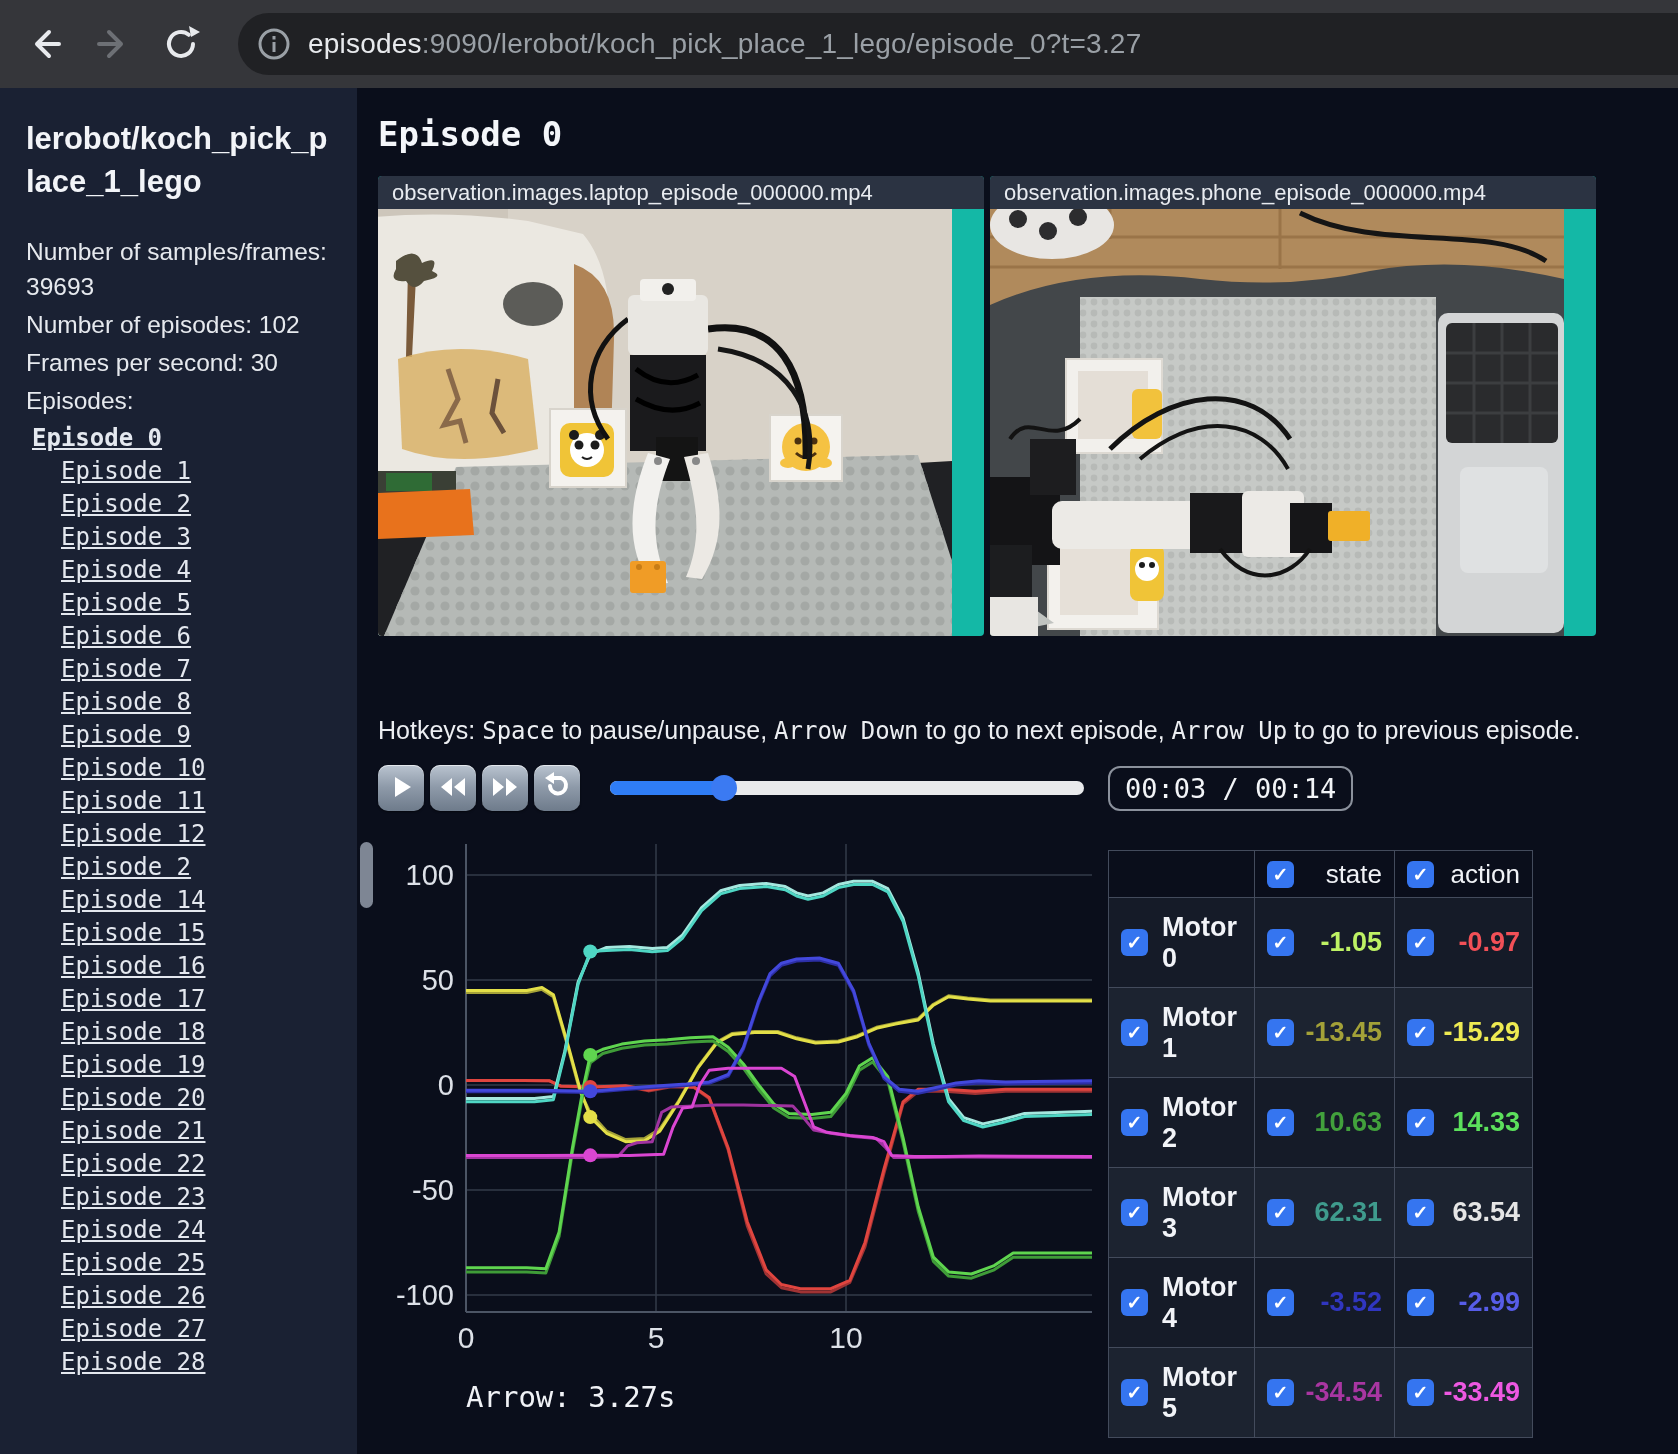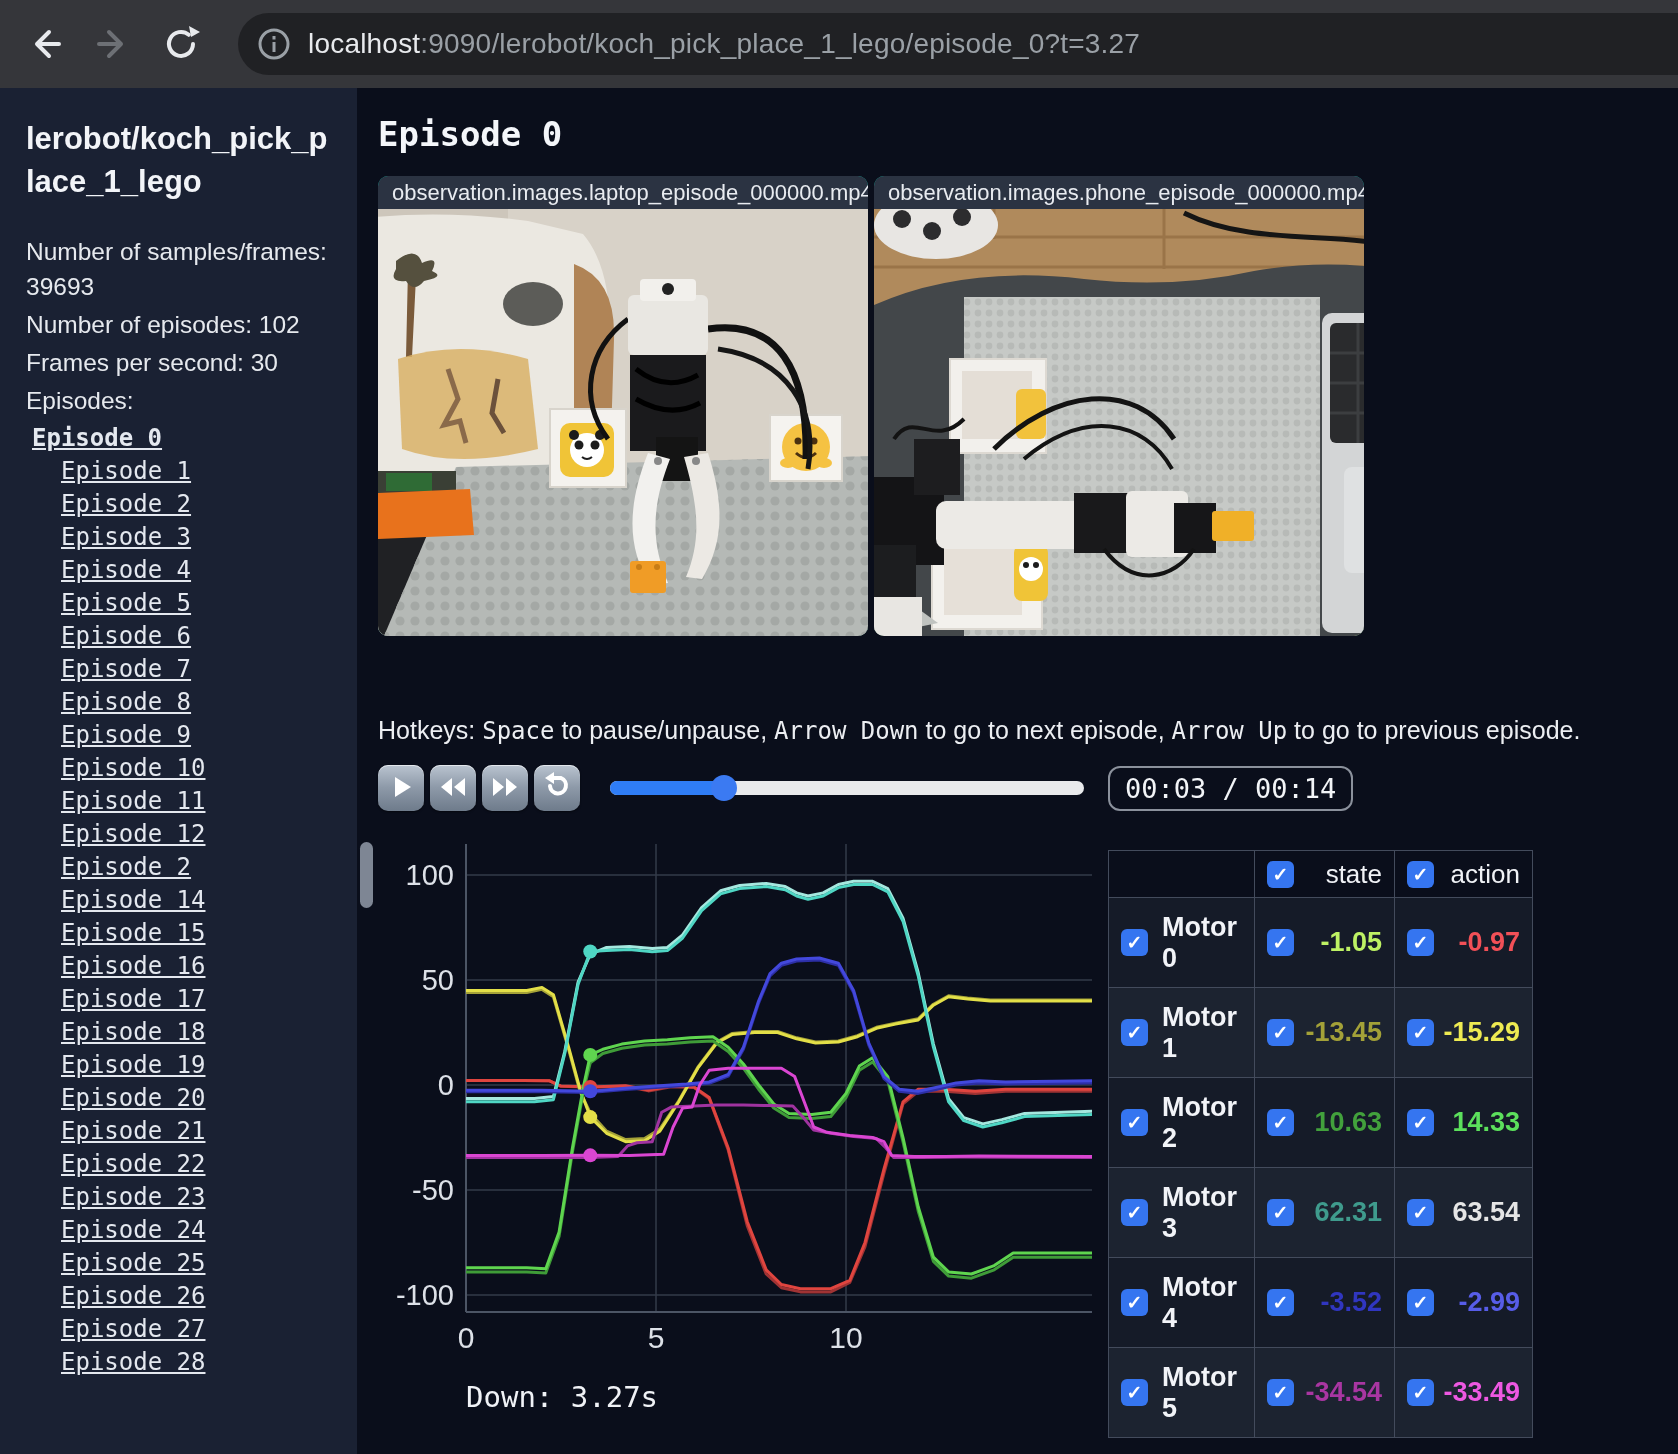--- a/index.html
+++ b/index.html
@@ -28,21 +28,21 @@
         color:#e4e8ef; text-decoration:underline;margin-left:23px; }
   .ep.active { font-weight:bold; margin-left:-6px; }
 
   .scroll-thumb { position:absolute; left:360px; top:754px; width:13px; height:66px; border-radius:7px; background:#7e8694; }
 
   .main { flex:1; padding:26px 0 0 21px; overflow:hidden; }
   .page-title { font-family:"DejaVu Sans Mono", monospace; font-weight:bold; font-size:34px; color:#f4f6fa; }
 
   
   .videos { display:flex; gap:6px; margin-top:22px; }
-  .vid-panel { width:490px; border-radius:10px; overflow:hidden; background:#14b8a6; }
+  .vid-panel { width:606px; border-radius:4px; overflow:hidden; background:#14b8a6; }
   .vid-head { height:33px; background:#2b3342; display:flex; align-items:center; padding-left:14px; }
   .vid-label { font-size:22px; color:#e8ebf0; white-space:nowrap; overflow:hidden; }
   .vid-body { width:574px; height:427px; display:block; }
 
   
   .hotkeys { margin-top:80px; font-size:25px; color:#eceef2; }
   .hk-mono { font-family:"DejaVu Sans Mono", monospace; font-size:24px; }
 
   
   .controls { margin-top:17px; display:flex; align-items:center; height:52px; }
@@ -100,21 +100,21 @@
       </svg>
   </div>
   <div class="url-pill">
     <span class="info-circ">
       <svg width="38" height="38" viewBox="0 0 38 38">
           <circle cx="19" cy="19" r="14" fill="none" stroke="#9aa0a6" stroke-width="3"></circle>
           <rect x="17.5" y="17" width="3" height="10" fill="#9aa0a6"></rect>
           <rect x="17.5" y="11" width="3" height="3.5" fill="#9aa0a6"></rect>
         </svg>
     </span>
-    <span class="url-text"><span class="url-host">localhost</span><span class="url-rest">:9090/lerobot/koch_pick_place_1_lego/episode_0?t=3.27</span></span>
+    <span class="url-text"><span class="url-host">episodes</span><span class="url-rest">:9090/lerobot/koch_pick_place_1_lego/episode_0?t=3.27</span></span>
   </div>
 </div>
 
 <div class="page">
 
   <div class="sidebar">
     <div class="ds-title">lerobot/koch_pick_place_1_lego</div>
     <div class="stats">
       <div>Number of samples/frames: 39693</div>
       <div>Number of episodes: 102</div>
@@ -380,21 +380,21 @@
             <polyline points="88.0,248.3 164.0,248.3 212.3,249.3 247.6,246.2 278.0,244.1 308.4,242.0 331.2,239.9 350.2,232.5 365.4,205.2 380.6,159.0 392.0,131.7 403.4,121.2 418.6,117.0 441.4,116.0 460.4,121.2 475.6,148.5 490.8,201.0 506.0,234.6 521.2,247.2 540.2,249.3 559.2,245.1 578.2,240.9 601.0,238.8 627.6,239.9 715.0,238.8" fill="none" stroke="#4348dc" stroke-width="3" stroke-linejoin="round" clip-path="url(#plotclip)"></polyline>
             <polyline points="88.0,315.4 164.0,315.4 212.3,315.5 240.0,314.4 249.5,303.9 259.0,300.8 274.2,299.7 283.7,270.3 293.2,265.1 316.0,264.0 338.8,263.0 365.4,263.0 392.0,263.6 414.8,264.0 426.2,276.6 435.7,288.1 452.8,291.3 475.6,294.4 498.4,296.6 507.9,306.0 515.5,315.4 544.0,315.4 582.0,315.0 715.0,315.4" fill="none" stroke="#a033a0" stroke-width="3" stroke-linejoin="round" clip-path="url(#plotclip)"></polyline>
             <polyline points="88.0,313.4 164.0,313.4 212.3,313.3 251.4,313.4 285.6,312.3 295.1,285.0 304.6,266.1 314.1,265.1 321.7,243.0 331.2,228.3 350.2,226.2 376.8,226.2 403.4,226.2 416.7,234.6 426.2,259.8 435.7,285.0 449.0,290.3 471.8,293.4 494.6,295.5 506.0,299.7 513.6,313.4 536.4,314.4 566.8,314.4 601.0,314.0 715.0,314.4" fill="none" stroke="#da46d2" stroke-width="3" stroke-linejoin="round" clip-path="url(#plotclip)"></polyline>
             <circle cx="212.26" cy="245.037" r="7" fill="#e0453f"></circle>
             <circle cx="212.26" cy="275.109" r="7" fill="#e3df48"></circle>
             <circle cx="212.26" cy="212.907" r="7" fill="#5fd54f"></circle>
             <circle cx="212.26" cy="109.566" r="7" fill="#4fd6c4"></circle>
             <circle cx="212.26" cy="249.279" r="7" fill="#4348dc"></circle>
             <circle cx="212.26" cy="313.329" r="7" fill="#da46d2"></circle>
           </svg>
-        <div class="time-label">Down: 3.27s</div>
+        <div class="time-label">Arrow: 3.27s</div>
       </div>
 
       <div class="table-block">
         <table class="motors">
           <colgroup>
               <col style="width:146px">
               <col style="width:140px">
               <col style="width:138px">
             </colgroup>
           <thead>

